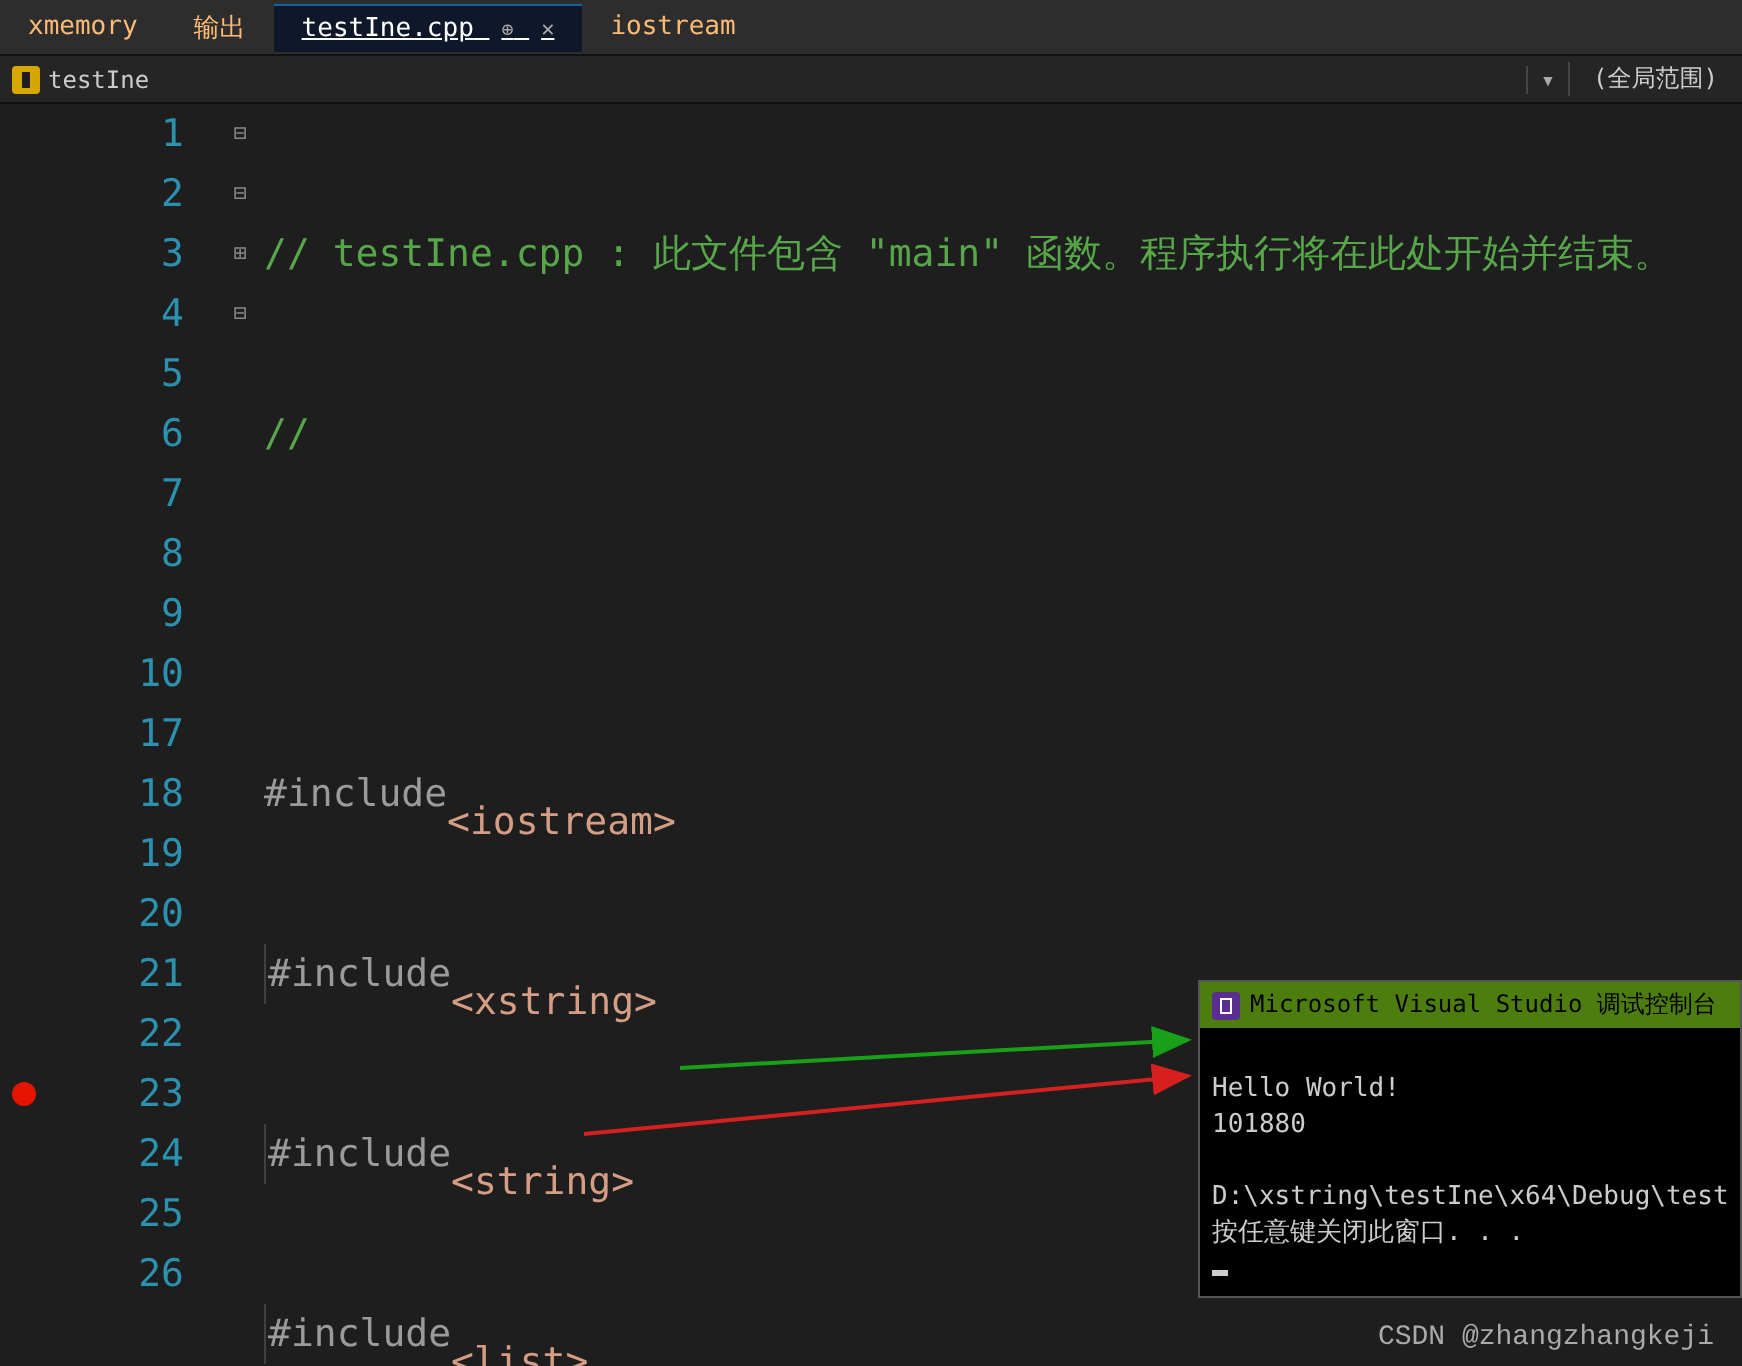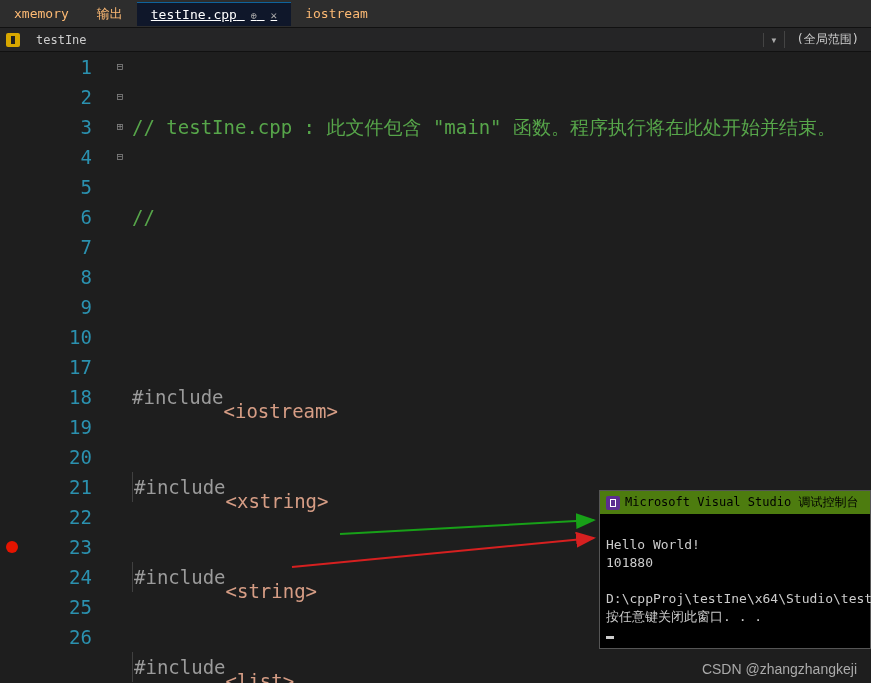--- a/index.html
+++ b/index.html
@@ -7,21 +7,21 @@
 
   
   .tabbar { display:flex; align-items:center; background:#2d2d2d; height:28px; border-bottom:1px solid #111; }
   .tab { padding:4px 14px; font-size:13px; color:#fdba74; cursor:pointer; position:relative; }
   .tab.active { background:#0f172a; color:#fff; border-top:1px solid #0e639c;text-decoration:underline; }
   .tab-close { margin-left:6px; color:#aaa; font-size:11px; }
   .pin-icon { margin-left:6px; color:#aaa; font-size:10px; }
 
   
   .ctxbar { display:flex; align-items:center; background:#252526; height:24px; border-bottom:1px solid #111; font-size:12px; color:#ccc; }
-  .ctx-left { flex:1; display:flex; align-items:flex-end; padding-left:6px; gap:16px; }
+  .ctx-left { flex:1; display:flex; align-items:flex-end; padding-left:6px; gap:4px; }
   .ctx-drop { color:#aaa; padding:0 6px; border-left:1px solid #444; }
   .ctx-right { padding:0 12px; border-left:1px solid #444; }
   .cls-icon { width:14px; height:14px; display:inline-block; background:#d7a700; border-radius:2px; position:relative; }
   .cls-icon::after { content:''; position:absolute; inset:3px 5px; background:#1e1e1e; }
 
   
   .editor { display:flex; height:calc(100% - 52px); position:relative; font-size:19px; }
   .gutter { width:110px; text-align:right; padding-right:18px; color:#2b91af; line-height:30px; user-select:none; position:relative; }
   .gutter .bp { position:absolute; left:6px; width:12px; height:12px; background:#e51400; border-radius:50%; }
   .fold-col { width:20px; color:#888; font-size:11px; line-height:30px; text-align:center; }
@@ -35,21 +35,21 @@
   .ang { color:#d69d85;margin-top:28px; }
 
   
   .console-win { position:absolute; right:0; top:490px; width:272px; background:#000; border:1px solid #555; font-family:"NSimSun",Consolas,monospace; font-size:13px; }
   .console-title { background:#4d7c0f; color:#000; padding:3px 6px; display:flex; align-items:center; gap:5px; font-size:12px; }
   .vs-icon { width:14px; height:14px; background:#5c2d91; display:inline-block; border-radius:2px; position:relative; }
   .vs-icon::after{ content:''; position:absolute; inset:3px 4px; border:1px solid #fff; }
   .console-body { color:#ccc; padding:4px 6px; line-height:18px; white-space:pre; min-height:120px; }
   .cursor { display:inline-block; width:8px; height:3px; background:#ccc; }
 
-  .watermark { position:absolute; right:14px; bottom:6px; color:#aaa; font-size:14px; font-family:Liberation Sans, sans-serif; }
+  .watermark { position:absolute; right:14px; bottom:6px; color:#aaa; font-size:14px; font-family:Liberation Mono, monospace; }
 
   
   .arrows { position:absolute; inset:0; pointer-events:none; }
 </style>
 </head>
 <body>
 
 <div class="tabbar">
   <div class="tab"><span>xmemory</span></div>
   <div class="tab"><span>输出</span></div>
@@ -158,18 +158,18 @@
 
 <div class="console-win">
   <div class="console-title">
     <span class="vs-icon"></span>
     <span>Microsoft Visual Studio 调试控制台</span>
   </div>
   <div class="console-body">
 <span>Hello World!</span>
 <span>101880</span>
 <span></span>
-<span>D:\cppProj\testIne\x64\Studio\test</span>
+<span>D:\xstring\testIne\x64\Debug\test</span>
 <span>按任意键关闭此窗口. . .</span>
 <span class="cursor"></span></div>
 </div>
 
 <div class="watermark">CSDN @zhangzhangkeji</div>
 
 </body></html>

